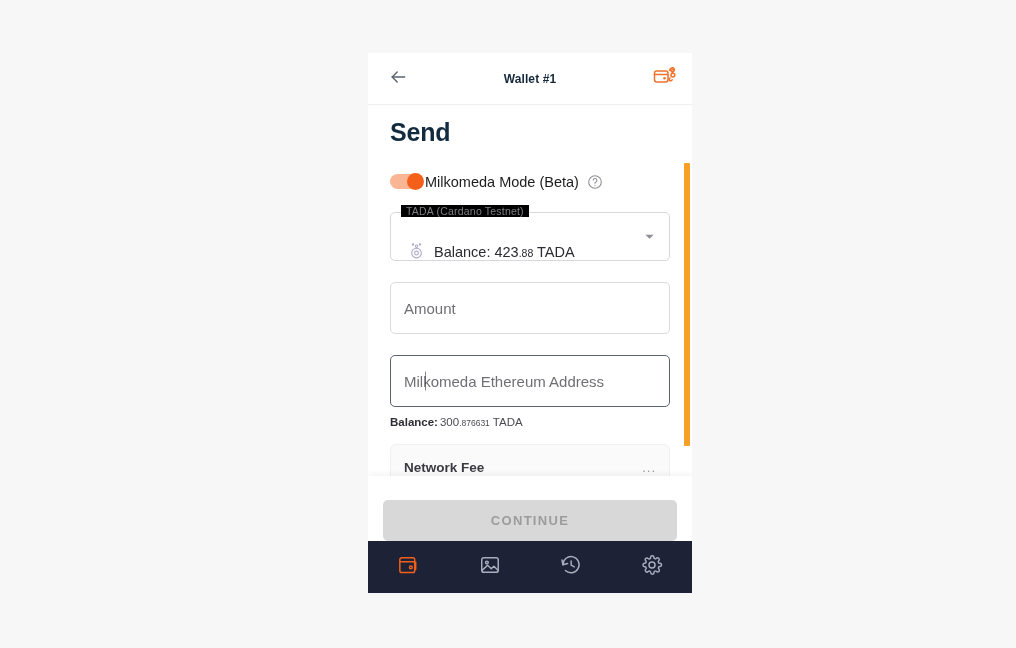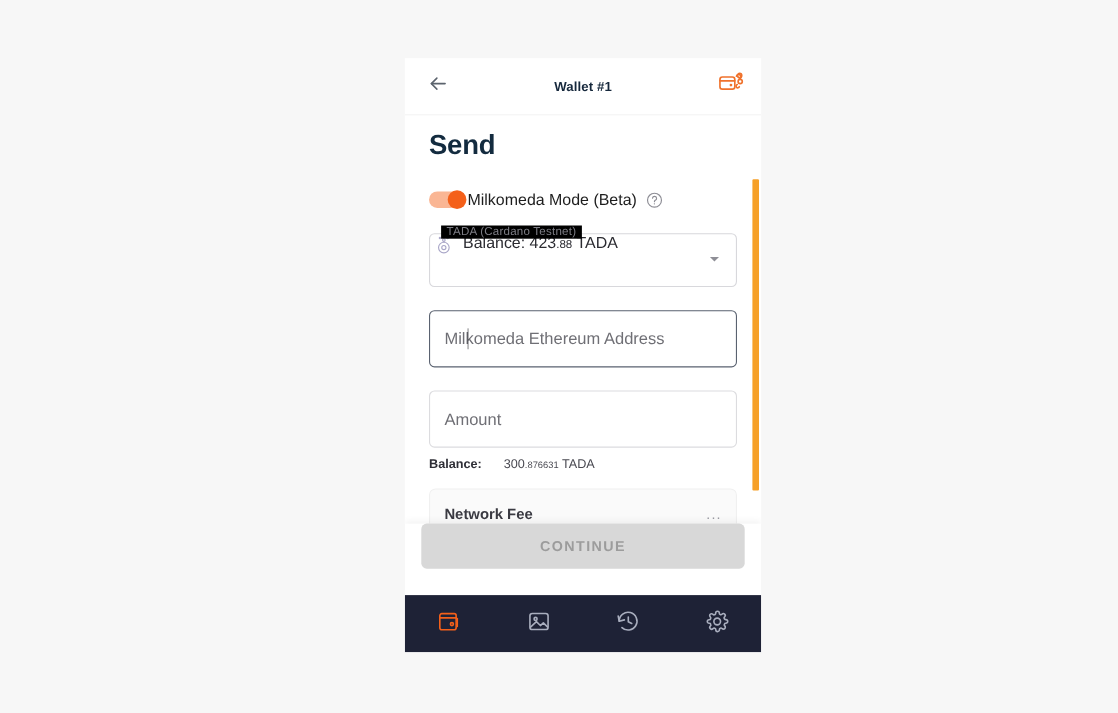--- a/index.html
+++ b/index.html
@@ -123,22 +123,22 @@
     position: relative;
     margin-top: 22px;
     height: 49px;
   }
   .select-box {
     position: absolute;
     inset: 0;
     border: 1px solid #d8d8dc;
     border-radius: 5px;
     display: flex;
-    align-items: flex-start;
-    padding: 0 3px;
+    align-items: flex-end;
+    padding: 0 16px;
     cursor: pointer;
   }
   .select-legend {
     position: absolute;
     top: -7px; left: 11px;
     background: #000000;
     padding: 0 5px;
     font-size: 10.5px;
     color: #7e7e86;
     letter-spacing: .2px;
@@ -176,21 +176,21 @@
     background: #2b2b31;
     opacity: .55;
   }
 
   .balance-line {
     margin-top: 9px;
     font-size: 11.5px;
     color: #4a4a52;
     display: flex;
     align-items: baseline;
-    gap: 20px;
+    gap: 2px;
   }
   .balance-line .lbl { font-weight: bold; color: #2e2e36; }
   .balance-line .dec { font-size: 8.5px; }
 
   
   .fee-card {
     margin-top: 16px;
     height: 46px;
     background: #fafafa;
     border-radius: 6px;
@@ -204,21 +204,21 @@
   .fee-title { font-size: 13.5px; font-weight: bold; color: #3a3a42; }
   .fee-dots { font-size: 13px; color: #9a9aa2; letter-spacing: 1px; }
 
   
   .cta-bar {
     position: absolute;
     left: 0; right: 0; bottom: 52px;
     height: 65px;
     background: #ffffff;
     display: flex;
-    align-items: flex-start;
+    align-items: flex-end;
     justify-content: center;
     box-shadow: 0 -2px 6px rgba(0,0,0,.05);
   }
   .cta-btn {
     width: 294px; height: 41px;
     background: #d8d8d8;
     border: none;
     border-radius: 5px;
     color: #9c9c9c;
     font-size: 13px;
@@ -310,27 +310,27 @@
         <span class="select-value"><span>Balance: 423</span><span class="dec">.88</span><span> TADA</span></span>
         <span class="caret">
           <svg width="11" height="11" viewBox="0 0 12 12">
             <path d="M1.5 4 L6 8.5 L10.5 4 Z" fill="#8e8e96"></path>
           </svg>
         </span>
       </div>
       <div class="select-legend">TADA  (Cardano Testnet)</div>
     </div>
 
+    <div class="field">
+      <span class="ph">Amount</span>
+    </div>
+
     <div class="field focused">
       <span class="ph">Milkomeda Ethereum Address</span>
       <span class="caret-bar"></span>
-    </div>
-
-    <div class="field">
-      <span class="ph">Amount</span>
     </div>
 
     <div class="balance-line">
       <span class="lbl">Balance:</span>
       <span><span>300</span><span class="dec">.876631</span> <span>TADA</span></span>
     </div>
 
     <div class="fee-card">
       <span class="fee-title">Network Fee</span>
       <span class="fee-dots">...</span>

